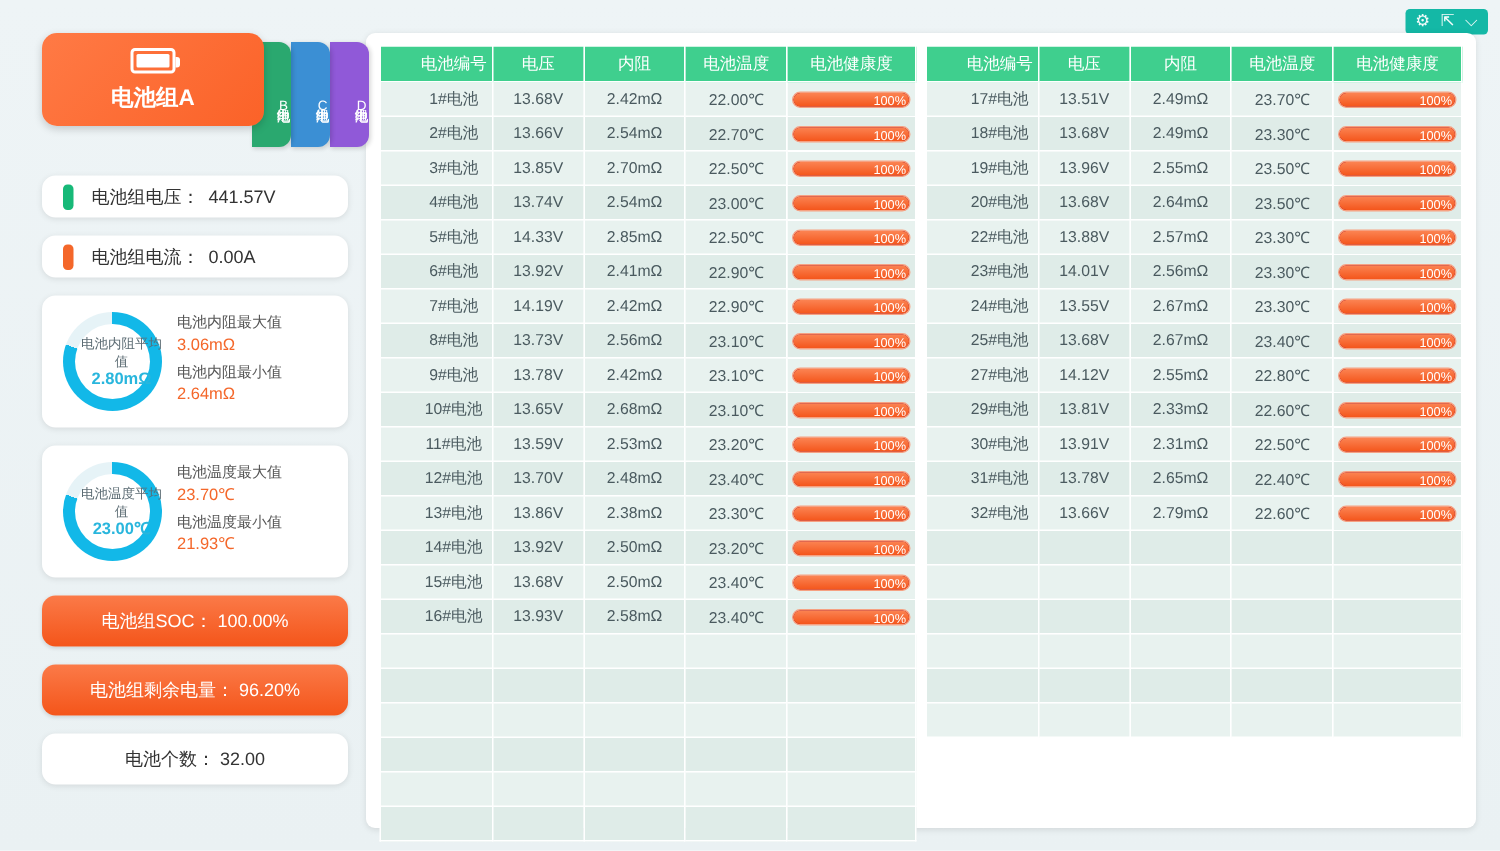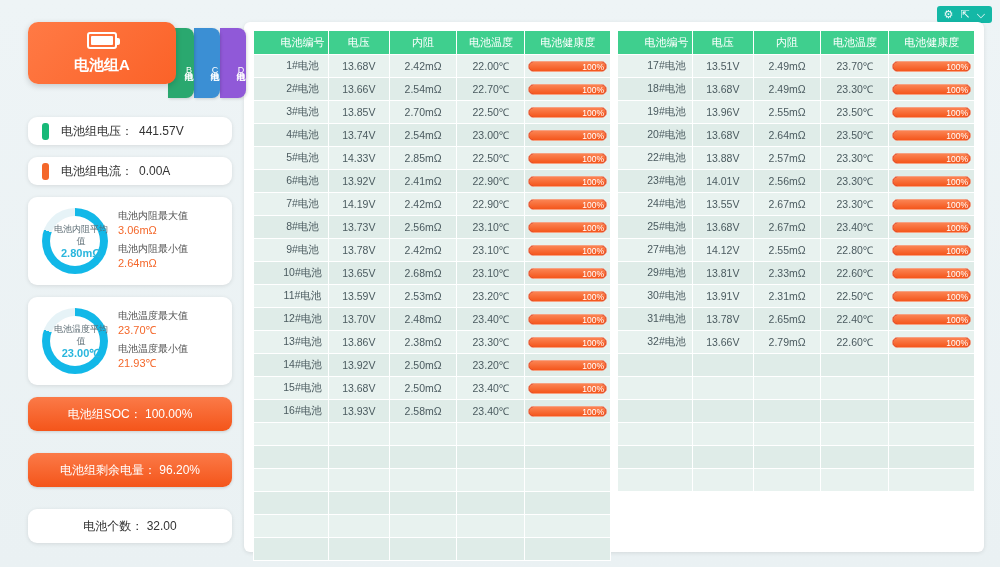--- a/index.html
+++ b/index.html
@@ -188,21 +188,21 @@
   
   .banner {
     background: linear-gradient(180deg,#fb7a48 0%, #f4551a 100%);
     color: #fff;
     border-radius: 9px;
     height: 34px;
     display: flex;
     align-items: center;
     justify-content: center;
     font-size: 12px;
-    margin-bottom: 22px;
+    margin-bottom: 12px;
     box-shadow: 0 1px 3px rgba(0,0,0,.15);
   }
   .plain-row {
     height: 34px;
     display: flex;
     align-items: center;
     justify-content: center;
     font-size: 12px;
     color: #333;
   }

